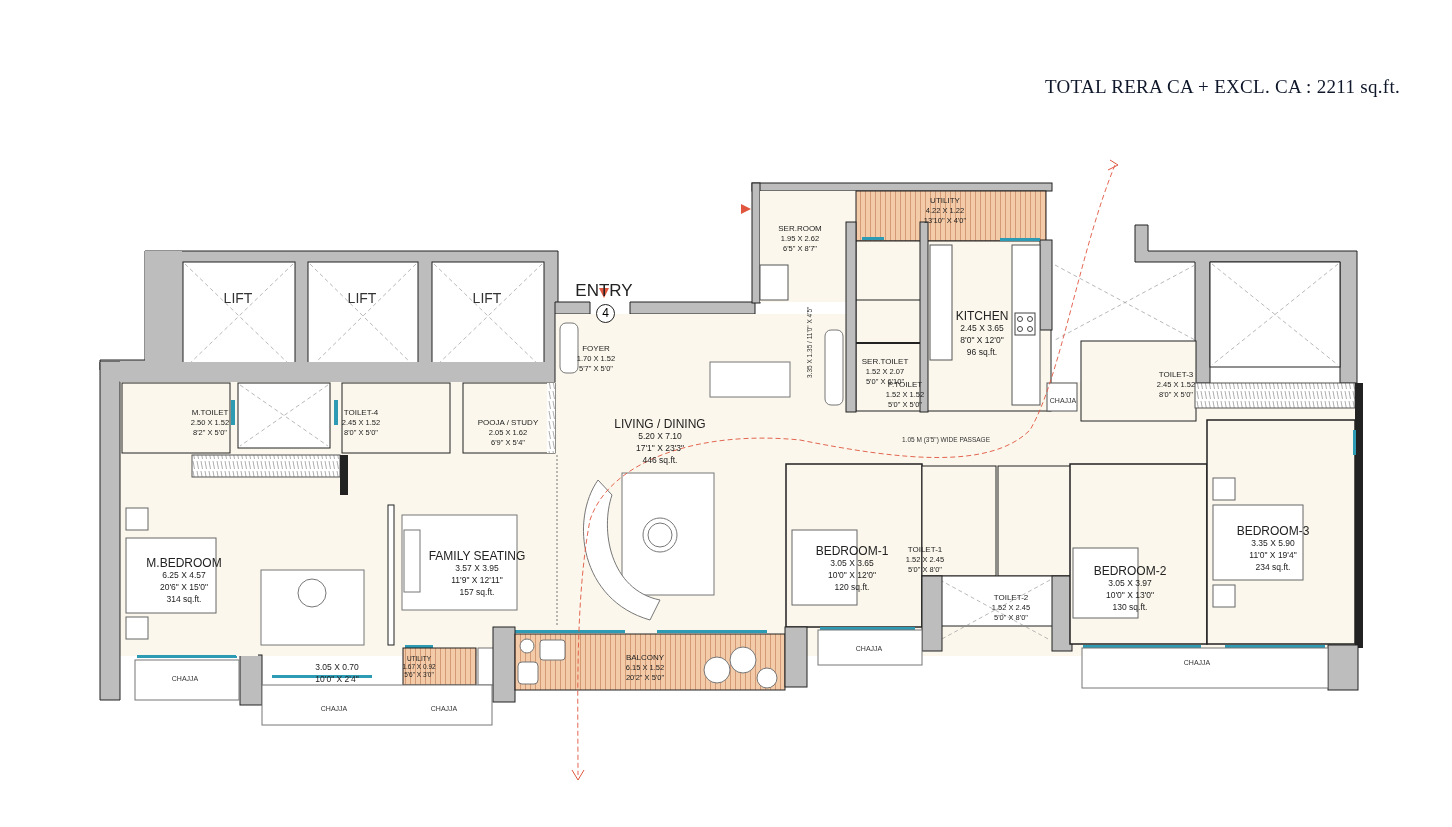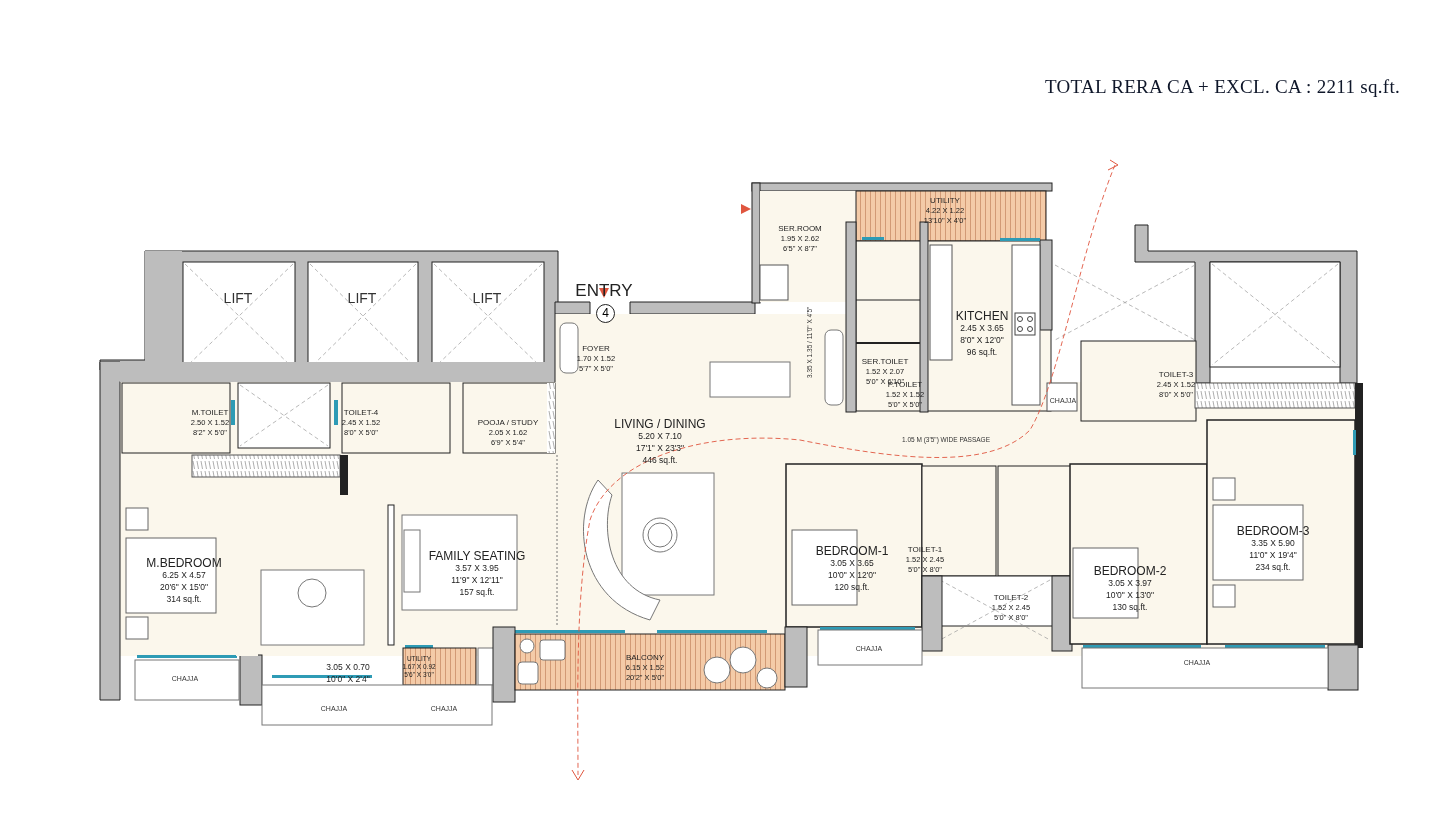--- a/index.html
+++ b/index.html
@@ -278,21 +278,21 @@
     <div>6.25 X 4.57</div>
     <div>20'6" X 15'0"</div>
     <div>314 sq.ft.</div>
 </div>
 <div class="lbl big" style="left:477px;top:550px;">
   <div class="nm">FAMILY SEATING</div>
     <div>3.57 X 3.95</div>
     <div>11'9" X 12'11"</div>
     <div>157 sq.ft.</div>
 </div>
-<div class="lbl big" style="left:348px;top:661px;">
+<div class="lbl big" style="left:337px;top:661px;">
   <div>3.05 X 0.70</div>
     <div>10'0" X 2'4"</div>
 </div>
 <div class="lbl" style="left:419px;top:655px;font-size:6.5px;line-height:8px;">
   <div>UTILITY</div>
     <div>1.67 X 0.92</div>
     <div>5'6" X 3'0"</div>
 </div>
 <div class="lbl" style="left:645px;top:653px;">
   <div class="nm">BALCONY</div>

